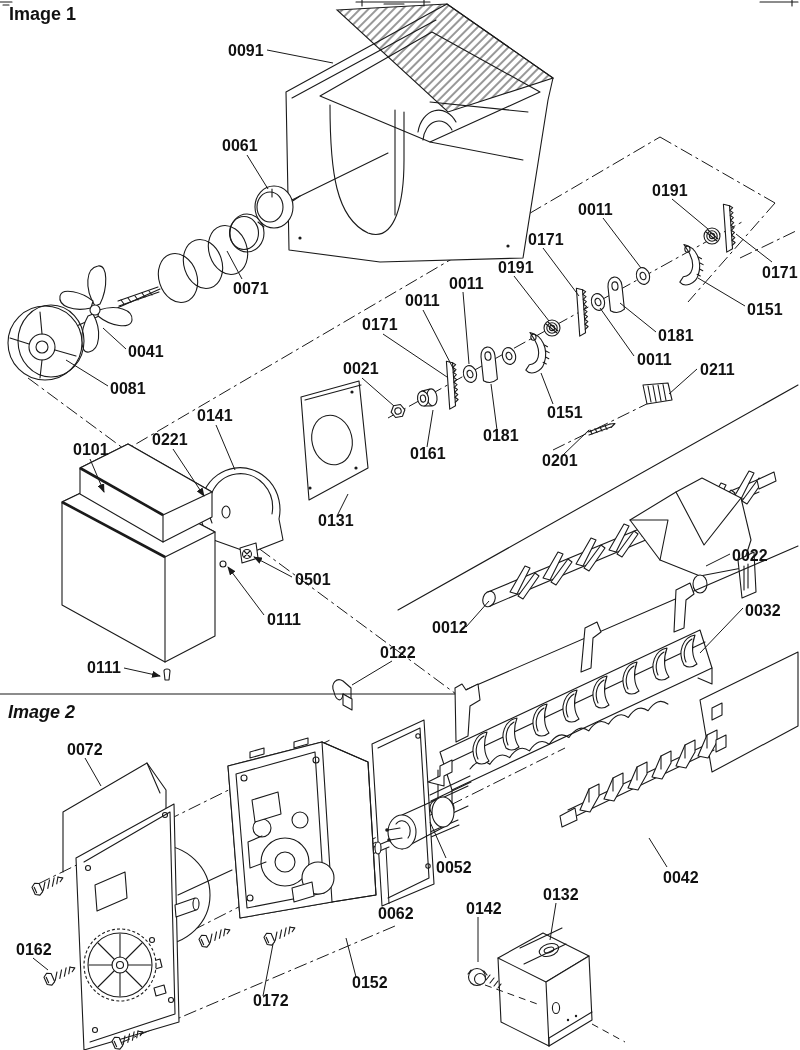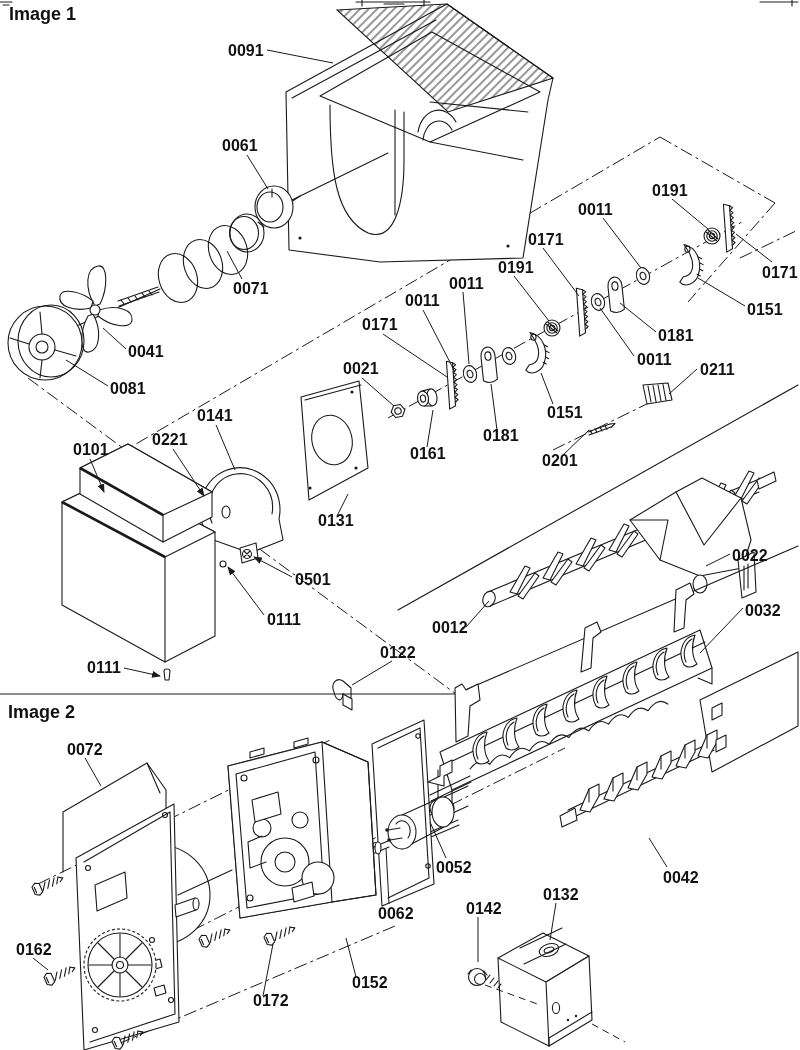--- a/index.html
+++ b/index.html
@@ -570,15 +570,15 @@
           <text x="543" y="900" class="part-label">0132</text>
         </g>
         <g>
           <line x1="667" y1="867" x2="649" y2="838" class="leader"></line>
           <text x="663" y="883" class="part-label">0042</text>
         </g>
       </g>
 </svg>
 
 <div class="section-title" id="title-0" style="left: 9px; top: 4px;">Image 1</div>
-<div class="section-title" id="title-1" style="left: 8px; top: 702px;">Image 2</div>
+<div class="section-title" id="title-1" style="left: 8px; top: 702px; font-style: italic;">Image 2</div>
 
 </div>
 
 </body></html>

